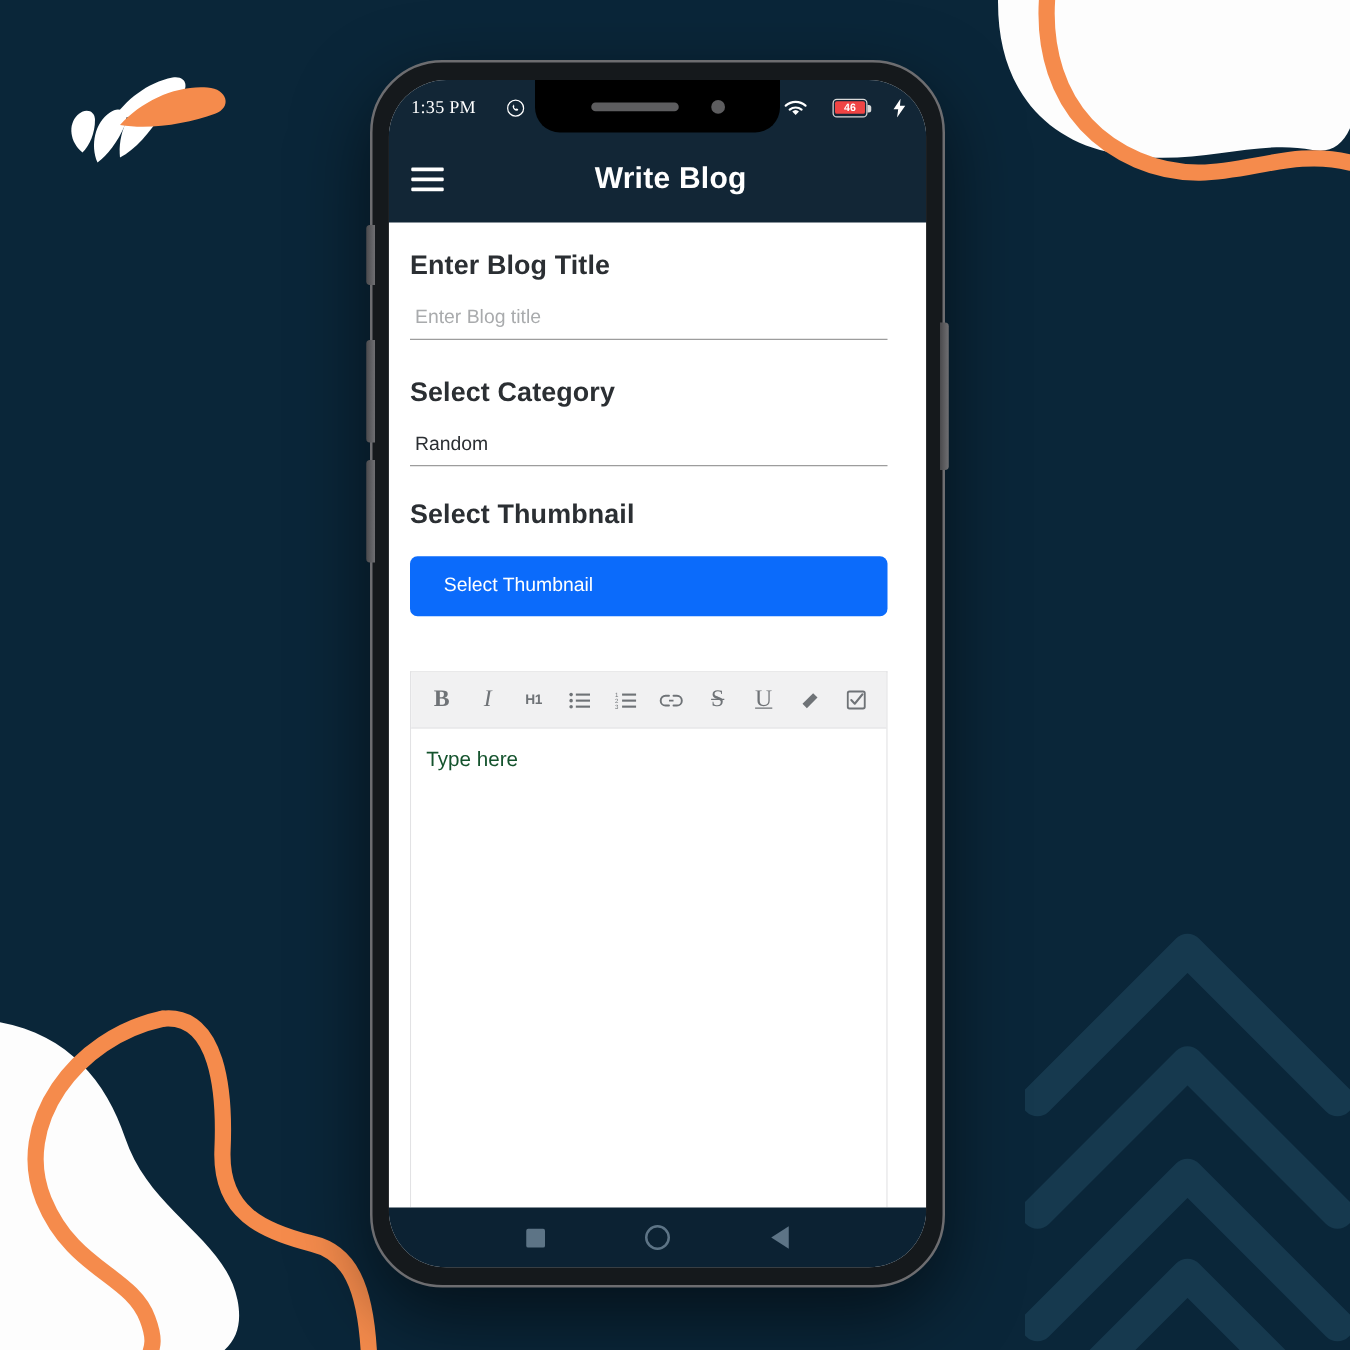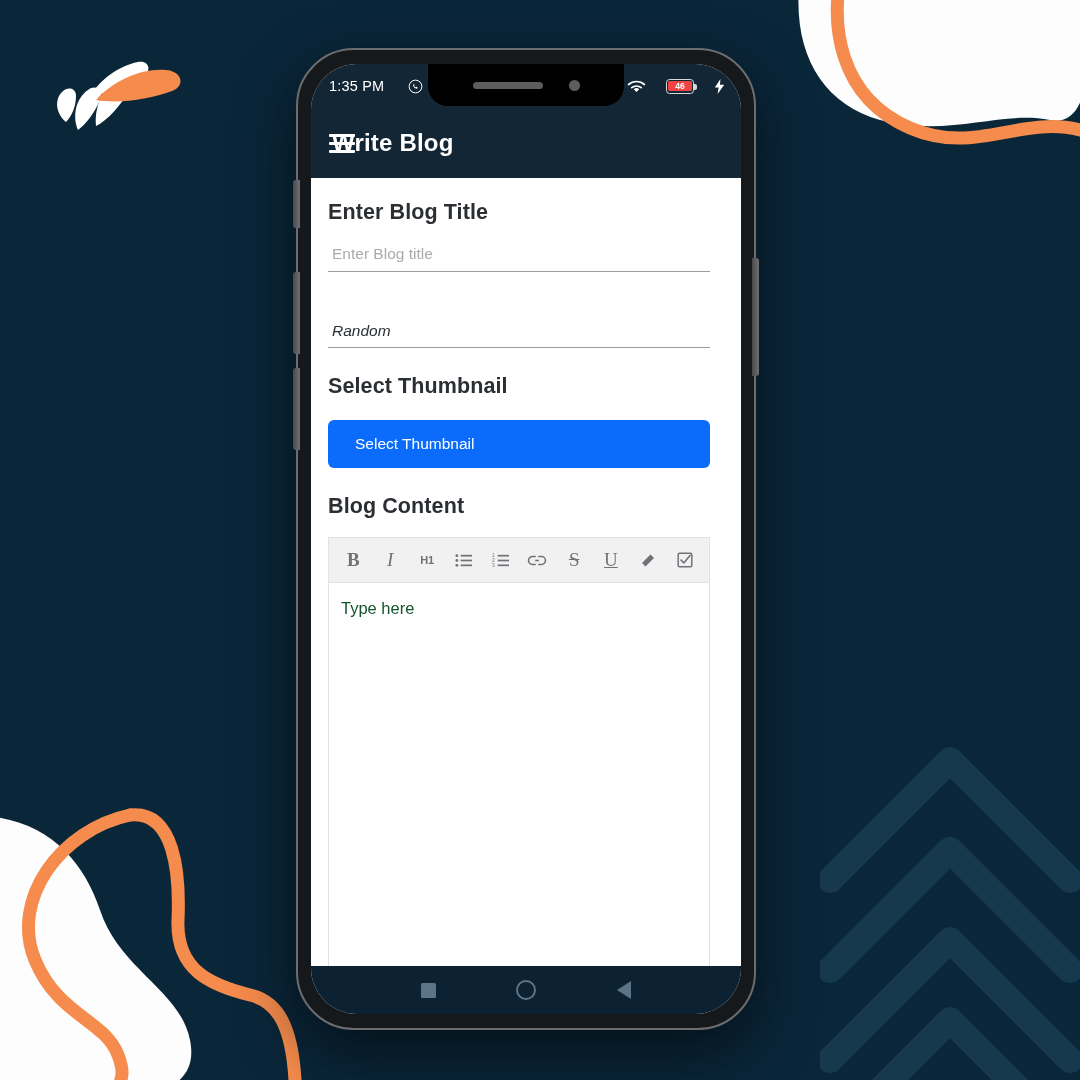--- a/index.html
+++ b/index.html
@@ -52,21 +52,21 @@
   .statusbar {
     height:44px; flex:none;
     background:#122636;
     color:#fff;
     display:flex; align-items:center;
     padding:0 16px 0 18px;
     font-size:14.5px;
     position:relative;
     z-index:3;
   }
-  .sb-left { display:flex; align-items:center; gap:24px; }
+  .sb-left { display:flex; align-items:center; gap:24px;font-family:Liberation Serif, serif; }
   .sb-time { font-size:14.5px; letter-spacing:.2px; }
   .sb-right { margin-left:auto; display:flex; align-items:center; gap:20px; }
   .notch {
     position:absolute;
     left:50%; transform:translateX(-50%);
     top:0;
     width:196px; height:42px;
     background:#000;
     border-radius:0 0 20px 20px;
     z-index:5;
@@ -94,21 +94,21 @@
     height:70px; flex:none;
     background:#122636;
     display:flex; align-items:center;
     padding:0 18px;
     position:relative;
     z-index:2;
   }
   .hamburger { width:26px; height:19px; display:flex; flex-direction:column; justify-content:space-between; cursor:pointer; }
   .hamburger span { display:block; height:3px; background:#fff; border-radius:1px; }
   .appbar-title {
-    position:absolute; left:0; right:0; 
+    position:absolute; left:0; right:0; text-align:center;
     color:#fff; font-size:24px; font-weight:bold; letter-spacing:.2px;
     pointer-events:none;
     padding-left:21px;
   }
 
   
   .content {
     flex:1; background:#fff;
     padding:22px 31px 0 17px;
     overflow:hidden;
@@ -118,21 +118,21 @@
     font-size:21.5px; font-weight:bold; color:#2b2f33;
     letter-spacing:.1px;
   }
   .underline-field {
     margin-top:20px;
     border-bottom:1.6px solid #9d9d9d;
     padding:0 4px 8px 4px;
     font-size:15.5px;
   }
   .underline-field.ph { color:#a9abad; }
-  .underline-field.val { color:#2b2f33; padding-bottom:7px;font-style:italic; }
+  .underline-field.val { color:#2b2f33; padding-bottom:7px; }
 
   .gap-28 { height:30px; }
   .gap-24 { height:26px; }
 
   .thumb-btn {
     margin-top:21px;
     height:48px;
     background:#0b6bfb;
     border-radius:6px;
     display:flex; align-items:center;
@@ -299,30 +299,30 @@
         <div class="appbar-title">Write Blog</div>
       </div>
 
       <div class="content">
 
         <div class="field-label">Enter Blog Title</div>
         <div class="underline-field ph">Enter Blog title</div>
 
         <div class="gap-28"></div>
 
+        <div class="field-label">Select Category</div>
         <div class="underline-field val">Random</div>
 
         <div class="gap-24"></div>
 
         <div class="field-label">Select Thumbnail</div>
         <button class="thumb-btn">Select Thumbnail</button>
 
         <div class="gap-24"></div>
 
-        <div class="field-label">Blog Content</div>
 
         <div class="editor">
           <div class="toolbar">
 
             <div class="tb-btn bold">B</div>
             <div class="tb-btn italic">I</div>
             <div class="tb-btn h1">H1</div>
 
             <div class="tb-btn">
               <svg width="17" height="15" viewBox="0 0 18 15">

